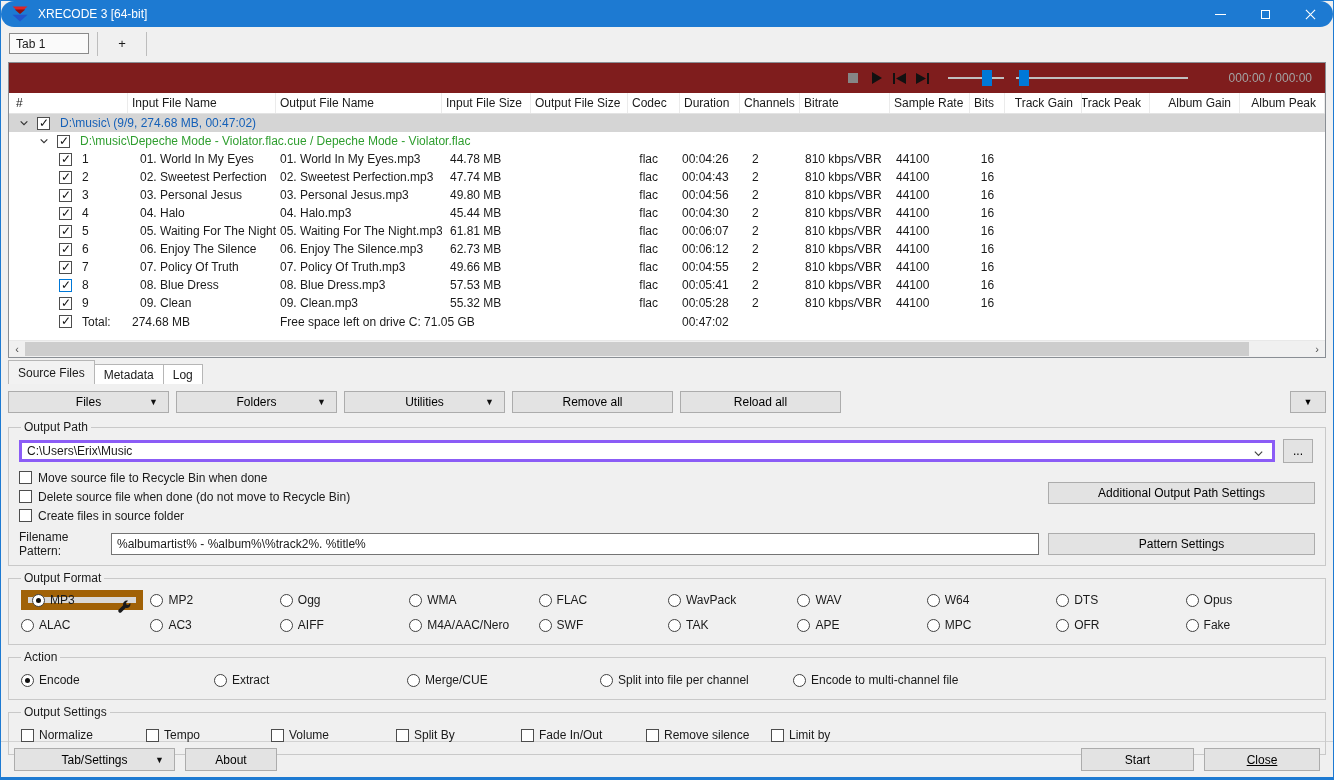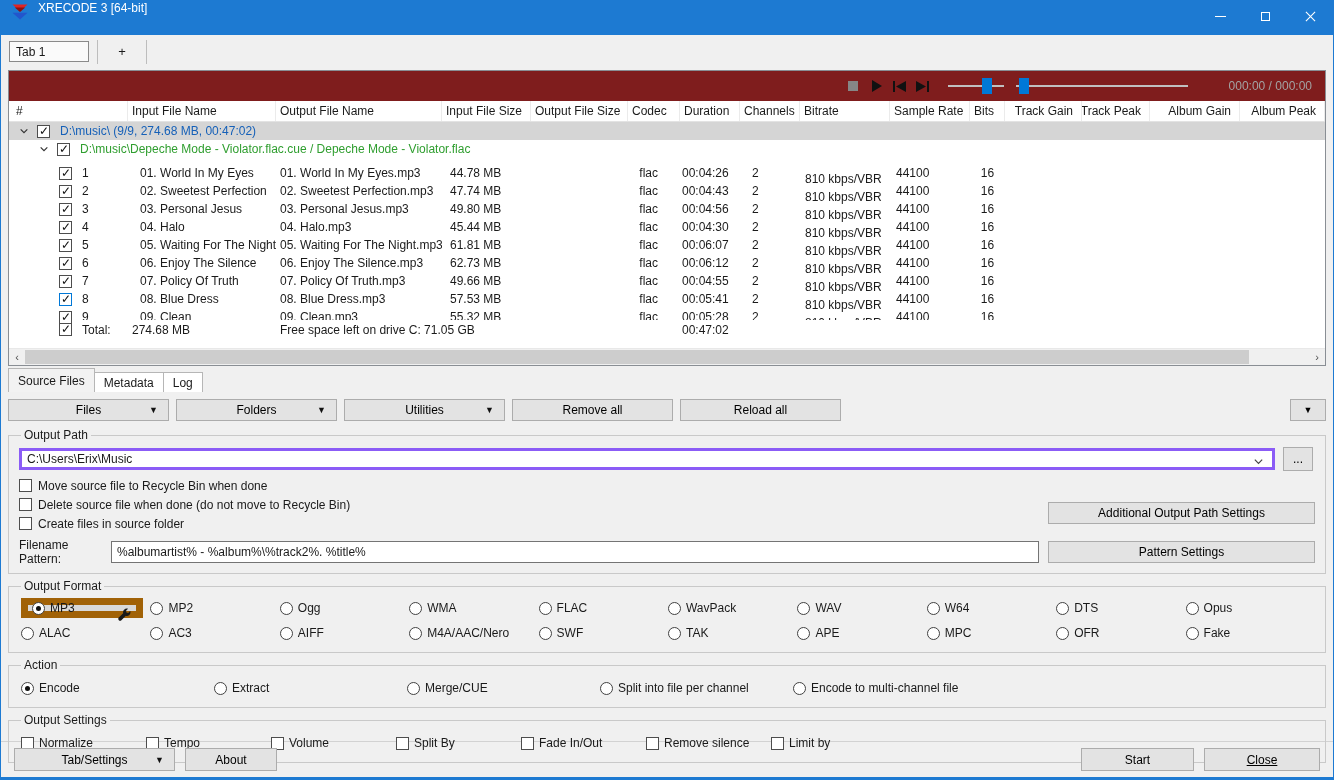--- a/index.html
+++ b/index.html
@@ -5,21 +5,21 @@
   :root{
     --titlebar:#1d7ad2; --accent:#0078d7; --group-text:#1560b8; --album-text:#2f9e2f;
     --cols: 119px 148px 166px 89px 97px 52px 60px 60px 90px 80px 35px 77px 68px 90px minmax(40px,1fr);
   }
   *{box-sizing:border-box;}
   html,body{margin:0;padding:0;background:#555;}
   body{width:1334px;height:780px;font-family:"Liberation Sans",sans-serif;font-size:12px;color:#1a1a1a;}
   .window{width:1334px;height:780px;border:1px solid var(--titlebar);border-bottom:3px solid var(--titlebar);
           display:flex;flex-direction:column;background:#f0f0f0;overflow:hidden;}
   
-  .titlebar{height:34px;background:var(--titlebar);display:flex;color:#fff;flex:none;}
+  .titlebar{height:26px;background:var(--titlebar);display:flex;align-items:center;color:#fff;flex:none;border-radius:13px;}
   .app-icon{width:22px;height:22px;margin:0 7px 0 8px;display:flex;align-items:center;justify-content:center;}
   .title{font-size:12px;}
   .tb-spacer{flex:1;}
   .wbtn{width:45px;height:30px;display:flex;align-items:center;justify-content:center;cursor:default;}
   .min-glyph{display:block;width:11px;height:1px;background:#fff;}
   .max-glyph{display:block;width:9px;height:9px;border:1px solid #fff;}
   
   .tabstrip{height:33px;display:flex;align-items:center;padding-left:8px;flex:none;}
   .tab1{width:80px;height:21px;border:1px solid #8a8a8a;background:#fafafa;display:flex;align-items:center;
         padding-left:6px;margin-right:8px;}
@@ -40,21 +40,21 @@
   
   .thead{display:grid;grid-template-columns:var(--cols);height:21px;border-bottom:1px solid #e3e3e3;background:#fff;}
   .th{display:flex;align-items:center;border-right:1px solid #ebebeb;padding:0 4px;white-space:nowrap;overflow:hidden;}
   .th.first{padding-left:7px;}
   .th.right{justify-content:flex-end;padding-right:8px;}
   .tr{display:grid;grid-template-columns:var(--cols);height:18px;align-items:center;background:#fff;}
   .cell{display:flex;align-items:center;height:18px;white-space:nowrap;overflow:hidden;}
   .c1{padding-left:50px;gap:10px;}
   .c-input{padding-left:12px;} .c-output{padding-left:4px;} .c-insize{padding-left:8px;}
   .c-codec{justify-content:flex-end;padding-right:22px;} .c-dur{padding-left:2px;}
-  .c-ch{padding-left:12px;} .c-br{padding-left:5px;margin-top:12px;} .c-sr{padding-left:6px;} .c-bits{justify-content:center;}
+  .c-ch{padding-left:12px;} .c-br{padding-left:5px;} .c-sr{padding-left:6px;} .c-bits{justify-content:center;}
   .group-row{height:18px;background:#d5d5d5;color:var(--group-text);display:flex;align-items:center;
              padding-left:10px;gap:8px;}
   .album-row{height:18px;background:#fff;color:var(--album-text);display:flex;align-items:center;
              padding-left:30px;gap:8px;}
   .group-row .lbl,.album-row .lbl{margin-left:2px;}
   .total-row{display:grid;grid-template-columns:var(--cols);height:19px;align-items:center;font-weight:normal;background:#fff;}
   .total-size{padding-left:4px;} .total-free{grid-column:3/6;padding-left:4px;} .total-dur{grid-column:7;padding-left:2px;}
   .table-pad{height:9px;background:#fff;}
   
   .checkbox{width:13px;height:13px;border:1px solid #4d4d4d;background:#fff;position:relative;flex:none;}
@@ -82,21 +82,21 @@
   .dd-btn{width:36px;height:22px;margin-left:auto;}
   
   fieldset.fs{border:1px solid #c9c9c9;margin:5px 0 0;padding:2px 10px 7px;position:relative;}
   fieldset.fs legend{font-size:12px;padding:0 3px;margin-left:2px;}
   .path-row{display:flex;align-items:center;margin:3px 0 5px;}
   .combo{flex:1;height:22px;border:3px solid #8b5cf6;background:#fff;display:flex;align-items:center;
          padding-left:5px;position:relative;}
   .combo .combo-arrow{position:absolute;right:8px;top:5px;}
   .browse-btn{width:30px;height:24px;margin-left:8px;margin-right:2px;}
   .check-row{height:19px;display:flex;align-items:center;gap:6px;}
-  .additional-btn{position:absolute;right:10px;top:60px;width:267px;height:22px;}
+  .additional-btn{position:absolute;right:10px;top:48px;width:267px;height:22px;}
   .pattern-row{display:flex;align-items:center;margin-top:5px;}
   .pattern-label{width:92px;flex:none;}
   .pattern-input{flex:1;height:22px;border:1px solid #747474;background:#fff;display:flex;align-items:center;
                  padding-left:5px;}
   .pattern-btn{width:267px;height:22px;margin-left:9px;flex:none;}
   
   .fmt-grid{display:grid;grid-template-columns:repeat(10,1fr);padding:3px 0 2px 2px;}
   .opt{display:flex;align-items:center;gap:5px;height:20px;}
   .fmt-box{display:flex;align-items:center;gap:5px;height:20px;width:122px;background:#d9d9d9;
            border:7px solid #a16207;padding-left:4px;position:relative;}

